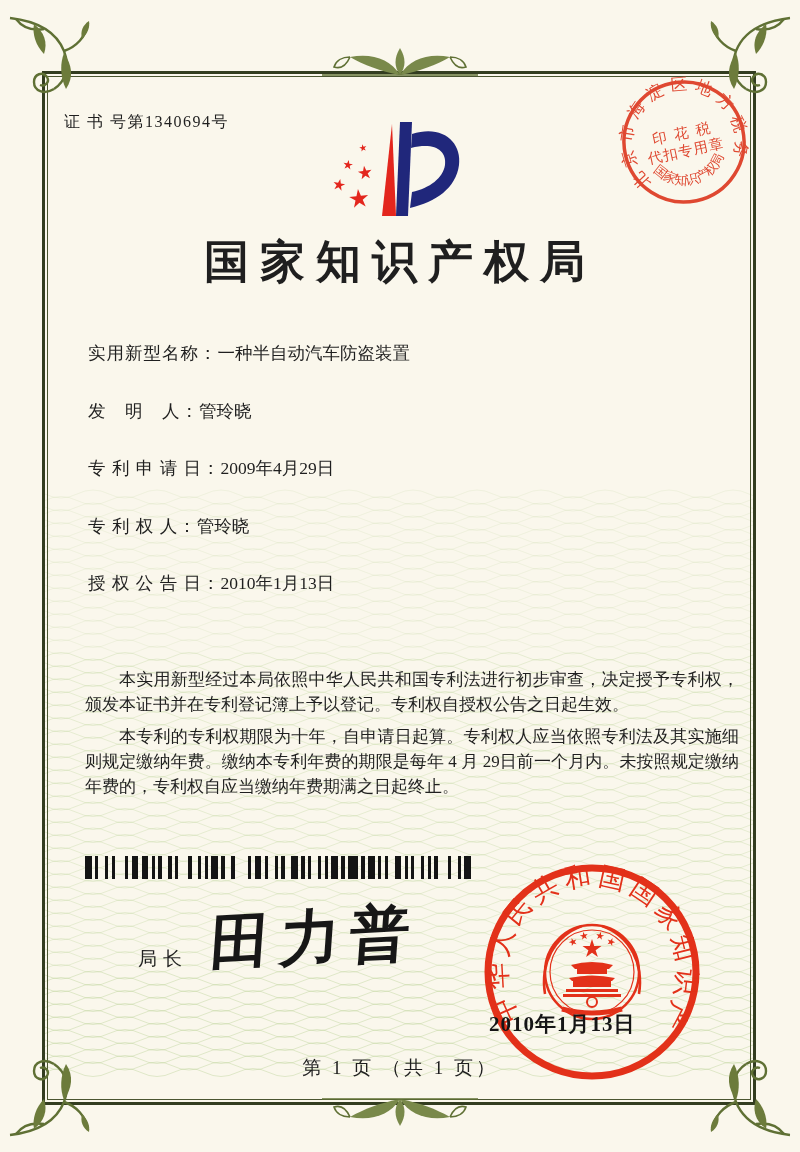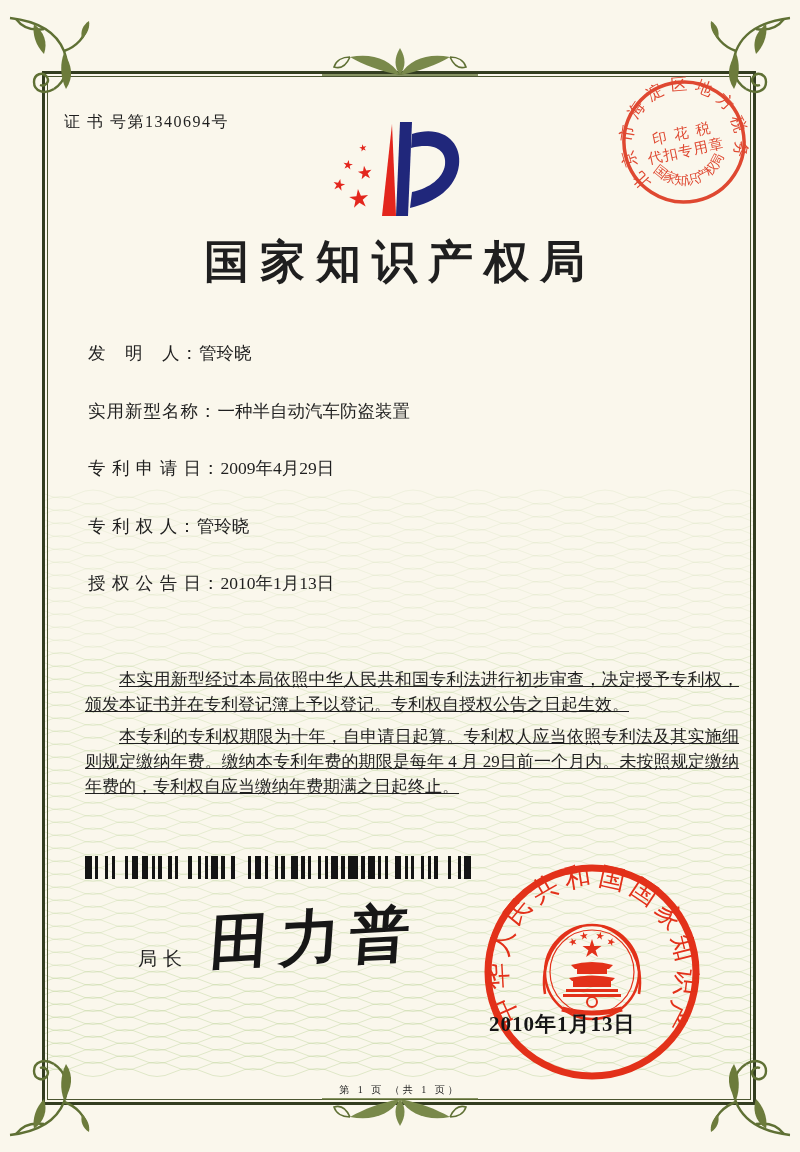--- a/index.html
+++ b/index.html
@@ -28,31 +28,31 @@
   .logo { position:absolute; left:330px; top:120px; width:140px; height:112px; }
   .title {
     position:absolute; left:0; right:0; top:232px; text-align:center;
     font-size:45px; font-weight:700; letter-spacing:11px;
   }
   .fields { position:absolute; left:88px; top:341px; font-size:17.5px; }
   .field { height:24px; margin-bottom:33.5px; white-space:nowrap; }
   .field-label { letter-spacing:1px; }
   .paragraphs { position:absolute; left:85px; width:654px; top:667px;
     font-size:17px; line-height:25px; text-align:justify; }
-  .paragraphs p { margin:0 0 7px 0; text-indent:2em;text-decoration:underline; }
+  .paragraphs p { margin:0 0 7px 0; text-indent:2em; }
   .barcode { position:absolute; left:85px; top:856px; width:386px; height:23px; display:flex; }
   .barcode span { height:100%; }
   .signer-title { position:absolute; left:138px; top:946px; font-size:19px; letter-spacing:6px; }
   .signature {
     position:absolute; left:210px; top:898px; font-size:60px; font-weight:600;
     letter-spacing:10px; transform:rotate(-3deg) skewX(-7deg); color:#171717;
   }
   .seal-svg { position:absolute; left:478px; top:858px; width:228px; height:228px; opacity:.95; }
   .issue-date { position:absolute; left:489px; top:1010px; font-size:21px; font-weight:700; letter-spacing:1px; color:#151515; }
-  .footer { position:absolute; left:0; right:0; top:1055px; text-align:center; font-size:10px; letter-spacing:3px;margin-top:28px; }
+  .footer { position:absolute; left:0; right:0; top:1055px; text-align:center; font-size:19px; letter-spacing:3px; }
   .hidden-defs { position:absolute; width:0; height:0; overflow:hidden; }
 </style>
 </head>
 <body>
 
 <svg class="hidden-defs" aria-hidden="true">
   <defs>
     <path id="star" d="M0 -10 L2.245 -3.09 L9.511 -3.09 L3.633 1.18 L5.878 8.09 L0 3.82 L-5.878 8.09 L-3.633 1.18 L-9.511 -3.09 L-2.245 -3.09 Z"></path>
     <g id="flourish">
       <g stroke="#5f7034" fill="none" stroke-width="2.4">
@@ -232,24 +232,24 @@
     <g fill="#20277b">
       <path d="M70,2 L82,2 L78,96 L66,96 Z"></path>
       <path d="M82,14 C112,4 132,22 129,45 C126,68 106,82 80,88 L82,72 C100,68 113,58 115,45 C117,30 104,22 81,28 Z"></path>
     </g>
   </svg>
 
   <div class="title">国家知识产权局</div>
 
   <div class="fields">
     <div class="field">
+      <span class="field-label">实用新型名称：</span><span class="field-value">一种半自动汽车防盗装置</span>
+    </div>
+    <div class="field">
       <span class="field-label">发　明　人：</span><span class="field-value">管玲晓</span>
-    </div>
-    <div class="field">
-      <span class="field-label">实用新型名称：</span><span class="field-value">一种半自动汽车防盗装置</span>
     </div>
     <div class="field">
       <span class="field-label">专 利 申 请 日：</span><span class="field-value">2009年4月29日</span>
     </div>
     <div class="field">
       <span class="field-label">专 利 权 人：</span><span class="field-value">管玲晓</span>
     </div>
     <div class="field">
       <span class="field-label">授 权 公 告 日：</span><span class="field-value">2010年1月13日</span>
     </div>

